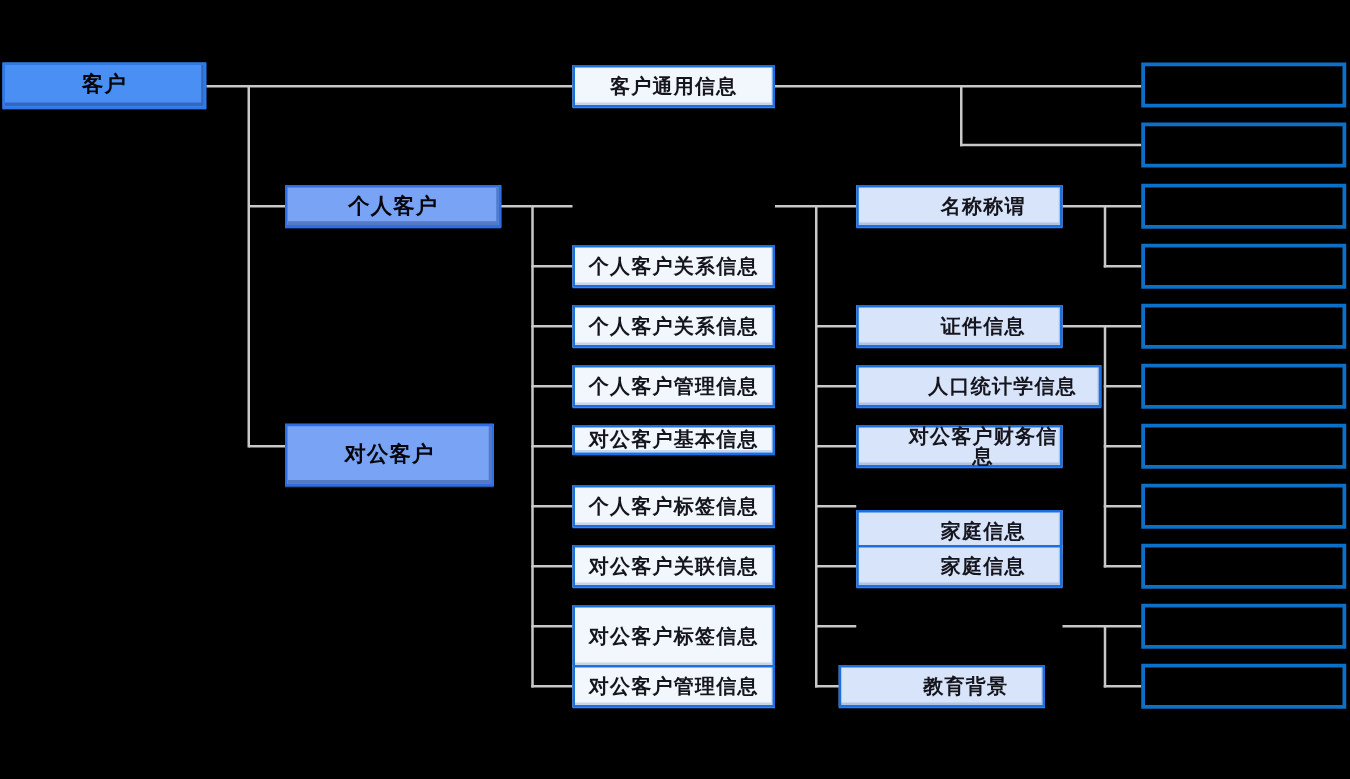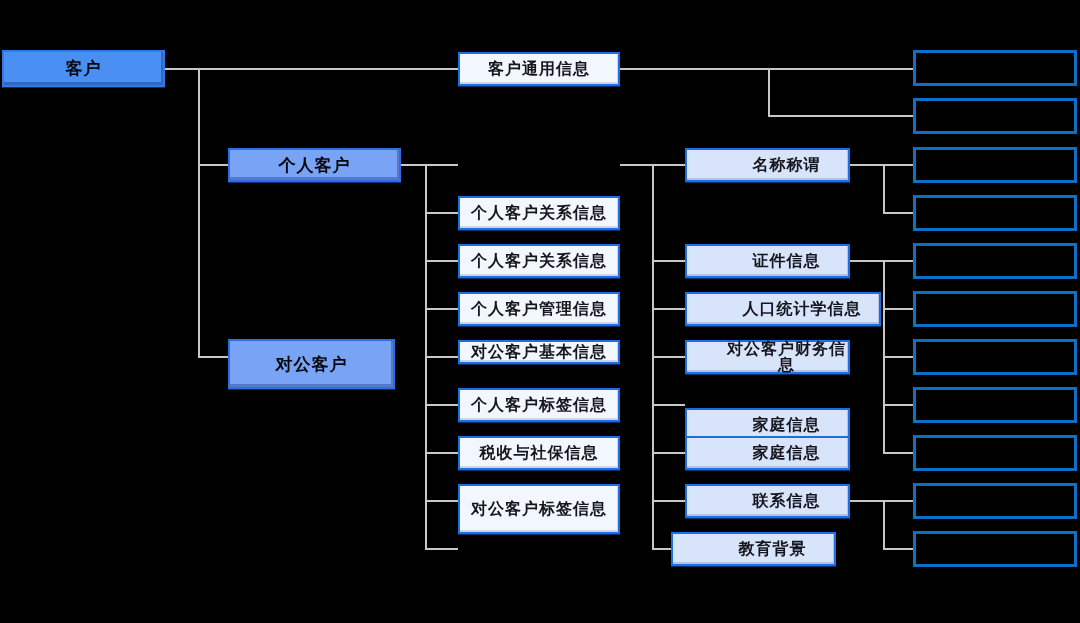--- a/index.html
+++ b/index.html
@@ -108,30 +108,30 @@
 
   <div class="node branch" style="left:228px;top:148px;width:173px;height:34px">个人客户</div>
   <div class="node branch" style="left:228px;top:339px;width:167px;height:50px">对公客户</div>
 
   <div class="node info" style="left:458px;top:52px;width:162px;height:34px">客户通用信息</div>
   <div class="node info" style="left:458px;top:196px;width:162px;height:34px">个人客户关系信息</div>
   <div class="node info" style="left:458px;top:244px;width:162px;height:34px">个人客户关系信息</div>
   <div class="node info" style="left:458px;top:292px;width:162px;height:34px">个人客户管理信息</div>
   <div class="node info" style="left:458px;top:340px;width:162px;height:24px">对公客户基本信息</div>
   <div class="node info" style="left:458px;top:388px;width:162px;height:34px">个人客户标签信息</div>
-  <div class="node info" style="left:458px;top:436px;width:162px;height:34px">税收与社保信息</div>
+  <div class="node info" style="left:458px;top:436px;width:162px;height:34px">对公客户关联信息</div>
   <div class="node info" style="left:458px;top:484px;width:162px;height:50px">对公客户标签信息</div>
+  <div class="node info" style="left:458px;top:532px;width:162px;height:34px">对公客户管理信息</div>
 
   <div class="node detail" style="left:685px;top:148px;width:165px;height:34px">名称称谓</div>
   <div class="node detail" style="left:685px;top:244px;width:165px;height:34px">证件信息</div>
   <div class="node detail" style="left:685px;top:292px;width:196px;height:34px">人口统计学信息</div>
   <div class="node detail" style="left:685px;top:340px;width:165px;height:34px">对公客户财务信息</div>
   <div class="node detail" style="left:685px;top:408px;width:165px;height:34px">家庭信息</div>
   <div class="node detail" style="left:685px;top:436px;width:165px;height:34px">家庭信息</div>
-  <div class="node detail" style="left:685px;top:484px;width:165px;height:34px">联系信息</div>
   <div class="node detail" style="left:671px;top:532px;width:165px;height:34px">教育背景</div>
 
   <div class="node ph" style="left:913px;top:50px;width:164px;height:36px"></div>
   <div class="node ph" style="left:913px;top:98px;width:164px;height:36px"></div>
   <div class="node ph" style="left:913px;top:147px;width:164px;height:36px"></div>
   <div class="node ph" style="left:913px;top:195px;width:164px;height:36px"></div>
   <div class="node ph" style="left:913px;top:243px;width:164px;height:36px"></div>
   <div class="node ph" style="left:913px;top:291px;width:164px;height:36px"></div>
   <div class="node ph" style="left:913px;top:339px;width:164px;height:36px"></div>
   <div class="node ph" style="left:913px;top:387px;width:164px;height:36px"></div>

